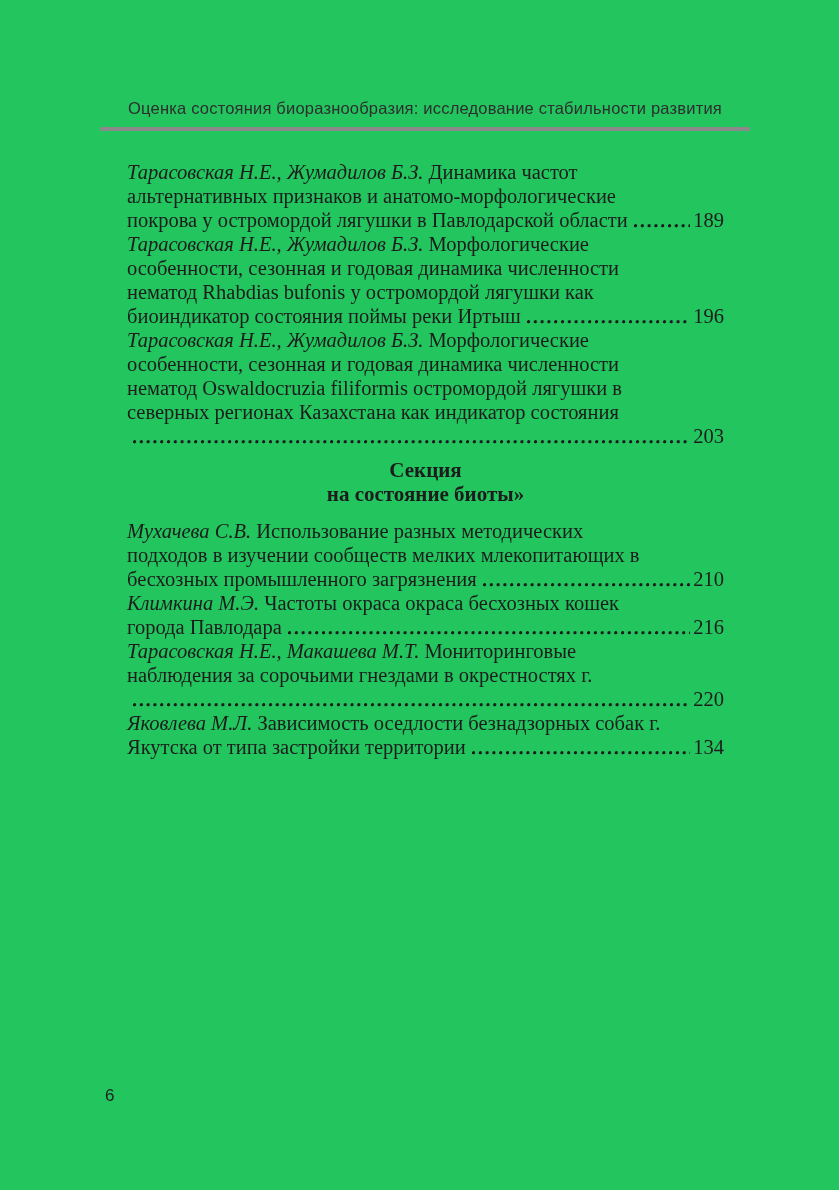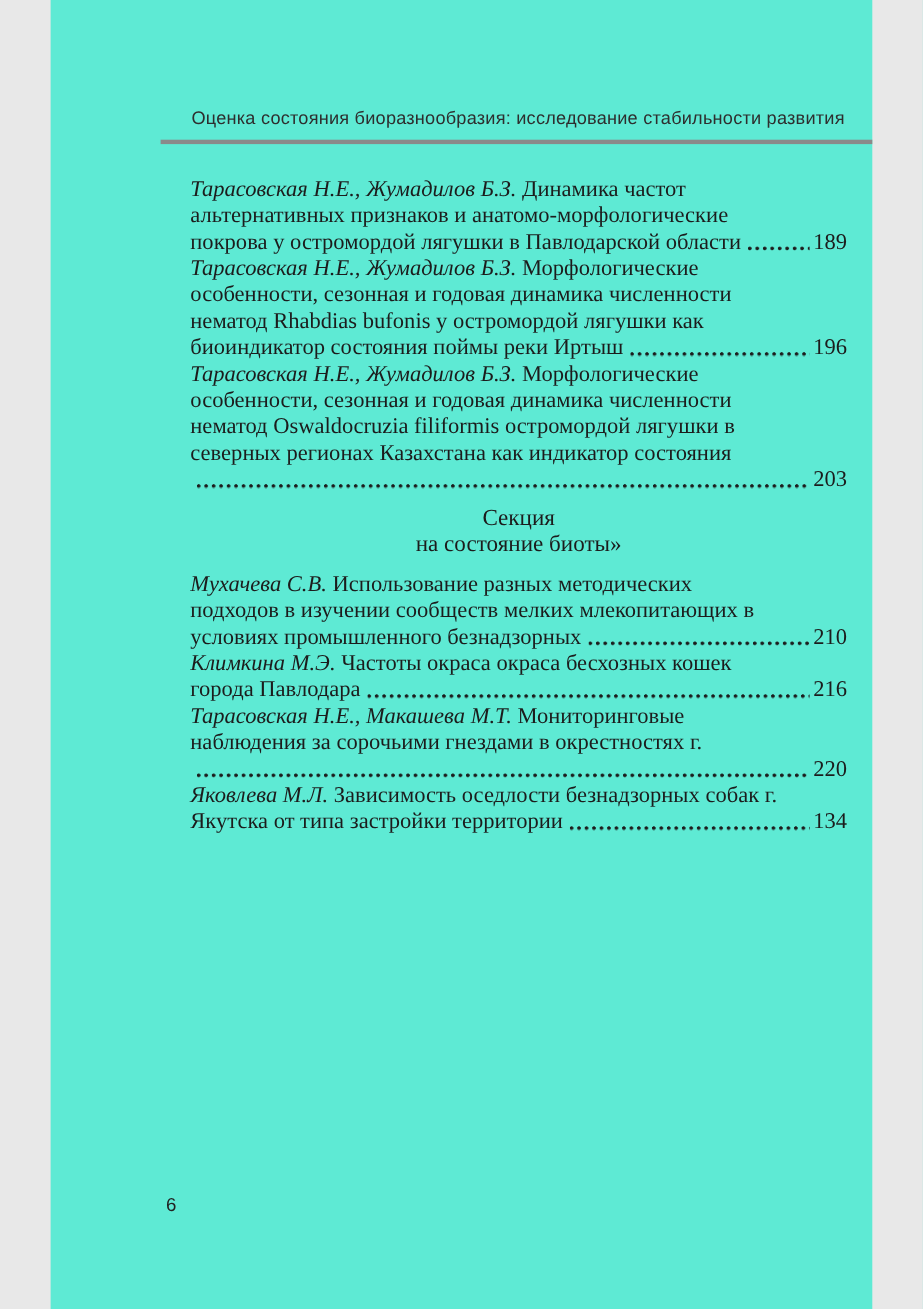--- a/index.html
+++ b/index.html
@@ -1,21 +1,21 @@
 <!DOCTYPE html>
 <html><head>
 <meta charset="utf-8">
 <style>
   html, body { margin: 0; padding: 0; }
   body { background: #e8e8e8; }
   .page {
     position: relative;
-    width: 747px;
+    width: 839px;
     height: 1190px;
-    background: #5eead4;
+    background: #22c55e;
     margin: 0 auto;
     overflow: hidden;
     font-family: "Liberation Serif", serif;
     color: #1c1c1c;
   }
   
   .running-head {
     position: absolute;
     left: 100px;
     top: 99px;
@@ -59,21 +59,21 @@
     background-image: radial-gradient(circle at 1.6px 1.8px, #1c1c1c 1.35px, transparent 1.9px);
     background-size: 6.8px 4px;
     background-repeat: repeat-x;
     background-position: left bottom;
   }
   .pagenum { flex: 0 0 auto; }
   
   .section-head {
     margin: 10px 0 13px 0;
     text-align: center;
-    font-weight: normal;
+    font-weight: bold;
     font-size: 21px;
     line-height: 24px;
   }
   
   .folio {
     position: absolute;
     left: 105px;
     top: 1086px;
     font-family: "Liberation Sans", sans-serif;
     font-size: 17px;
@@ -124,21 +124,21 @@
 
     <div class="section-head">
       <div>Секция</div>
       <div>на состояние биоты»</div>
     </div>
 
     <div class="entry">
       <div class="toc-line"><span class="authors">Мухачева С.В.</span> <span>Использование разных методических</span></div>
       <div class="toc-line">подходов в изучении сообществ мелких млекопитающих в</div>
       <div class="toc-last">
-        <span>условиях промышленного безнадзорных</span>
+        <span>бесхозных промышленного загрязнения</span>
         <span class="leader"></span>
         <span class="pagenum">210</span>
       </div>
     </div>
 
     <div class="entry">
       <div class="toc-line"><span class="authors">Климкина М.Э.</span> <span>Частоты окраса окраса бесхозных кошек</span></div>
       <div class="toc-last">
         <span>города Павлодара</span>
         <span class="leader"></span>

